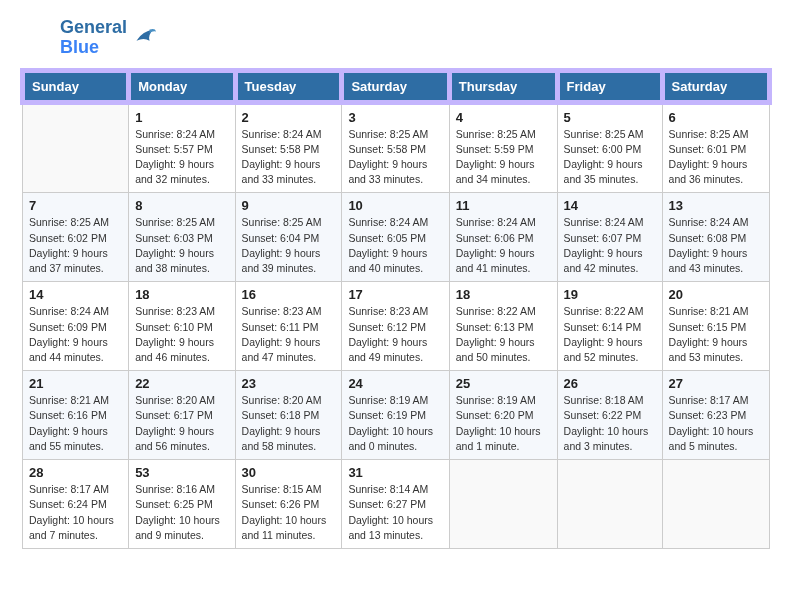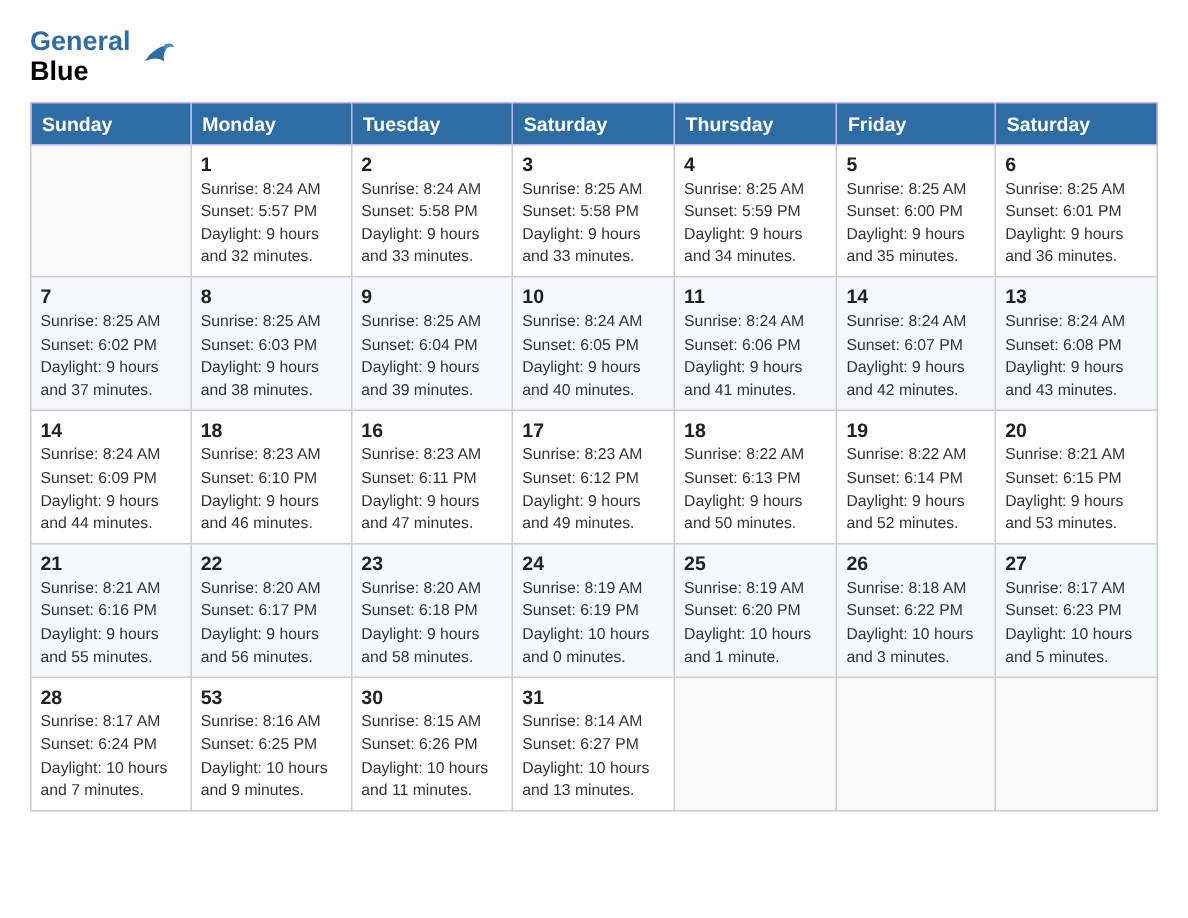--- a/index.html
+++ b/index.html
@@ -16,20 +16,21 @@
     .header {
       display: flex;
       align-items: flex-start;
       justify-content: space-between;
       margin-bottom: 10px;
     }
     .logo {
       display: flex;
       align-items: center;
       gap: 0;
+      margin-left: 40px;
     }
     .logo-text {
       font-size: 18px;
       font-weight: bold;
       color: #333;
       line-height: 1.1;
     }
     .logo-text span {
       color: #2e6da4;
     }
@@ -57,21 +58,21 @@
       border-collapse: collapse;
       font-size: 11px;
     }
     .calendar th {
       background: #2e6da4;
       color: #fff;
       text-align: left;
       padding: 6px 7px;
       font-size: 13px;
       font-weight: bold;
-      border: 1px solid #c4b5fd;
+      border: 5px solid #c4b5fd;
     }
     .calendar td {
       vertical-align: top;
       border: 1px solid #ccc;
       padding: 5px 6px;
       min-height: 80px;
       width: 113px;
       background: #fff;
     }
     .calendar tr:nth-child(even) td {
@@ -98,21 +99,21 @@
   </style>
 </head>
 <body>
 
 <div class="page">
   <div class="header">
     <div class="logo">
       <div>
         <div style="display:flex;align-items:center;">
           <span class="logo-text">
-            <span>General</span><br><span style="color:#000000;">Blue</span>
+            <span>General</span><br><span style="color:#3b82f6;">Blue</span>
           </span>
           <svg class="logo-bird" viewBox="0 0 30 30" xmlns="http://www.w3.org/2000/svg">
             <path d="M8,18 Q14,8 26,6 Q20,12 22,18 Q16,14 8,18Z" fill="#2e6da4"></path>
             <path d="M22,6 Q28,4 29,8 Q25,7 22,10Z" fill="#4a90c4"></path>
           </svg>
         </div>
       </div>
     </div>
     <div class="title-block">
       <div class="month-title"></div>

